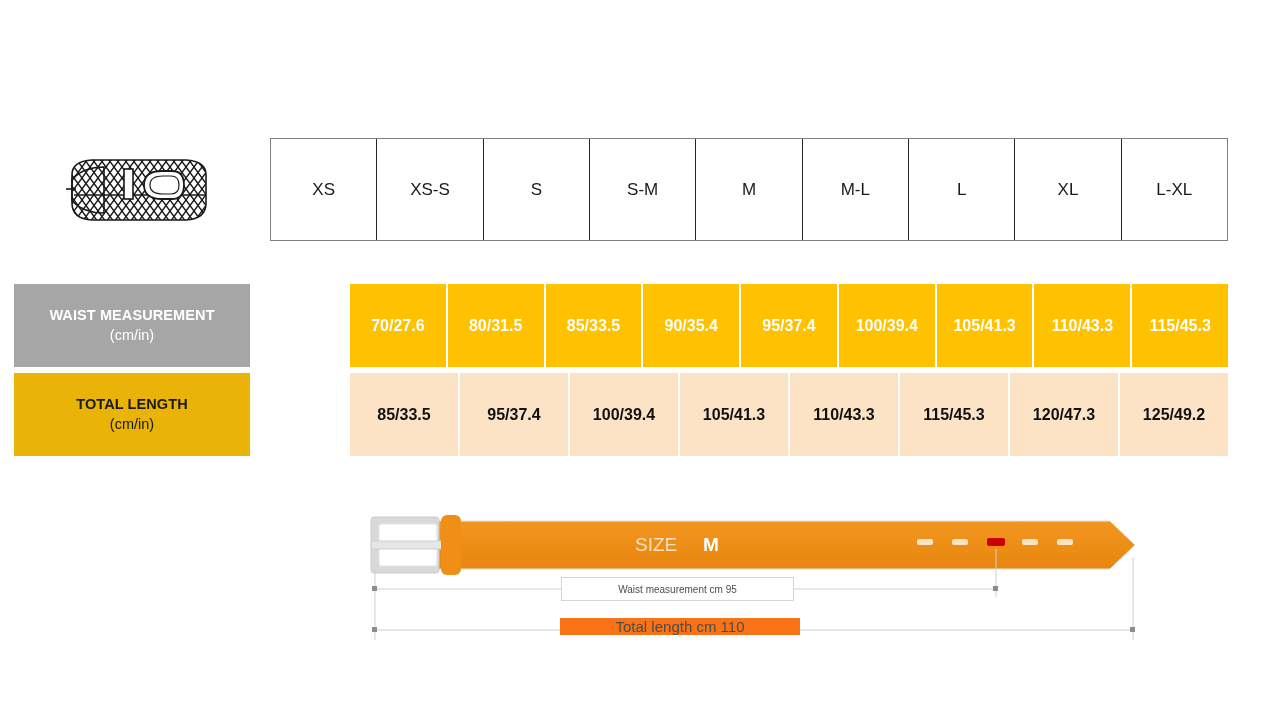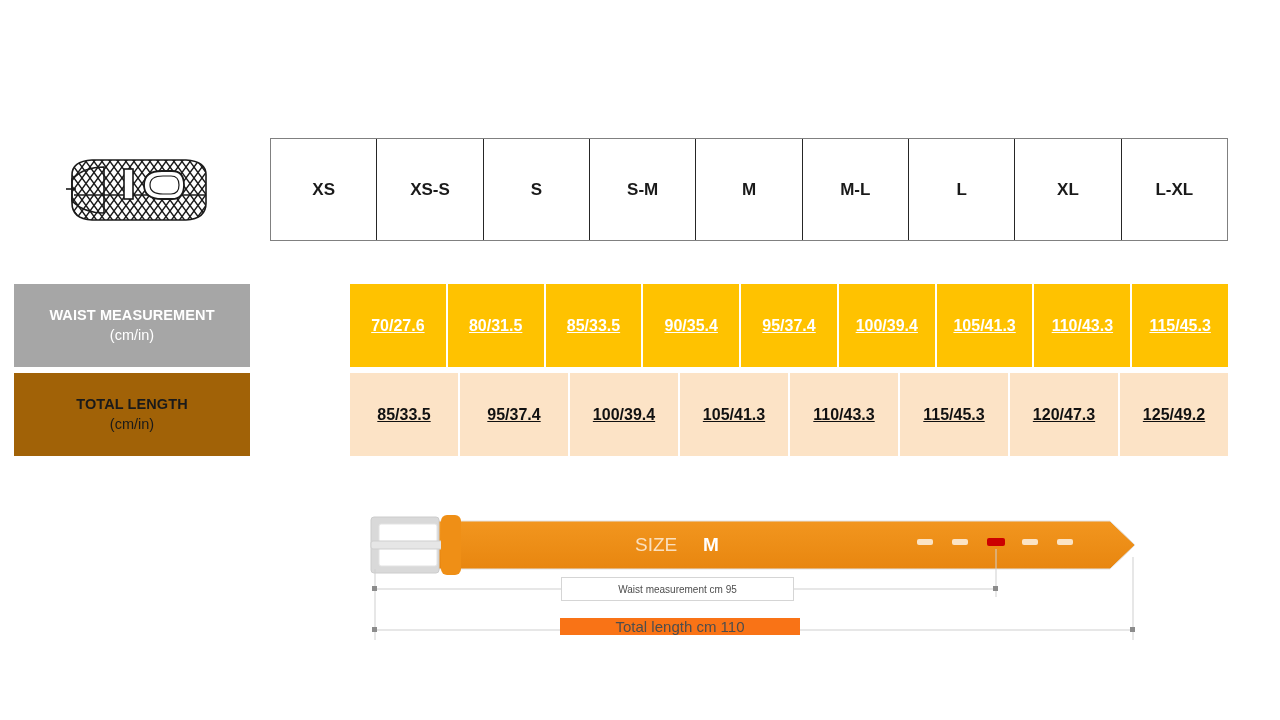--- a/index.html
+++ b/index.html
@@ -38,21 +38,21 @@
   }
   .size-cell {
     flex: 1 1 0;
     border-right: 1px solid #262626;
     box-sizing: border-box;
     display: flex;
     align-items: center;
     justify-content: center;
     font-size: 17px;
     color: #1a1a1a;
-    font-weight: 700;
+    font-weight: 400;
   }
   .size-cell:last-child { border-right: none; }
 
   
   .meas-row {
     position: absolute;
     left: 14px;
     width: 1214px;
     height: 83px;
     display: flex;
@@ -68,38 +68,37 @@
     flex-direction: column;
     align-items: center;
     justify-content: center;
     text-align: center;
     line-height: 1.35;
   }
   .row-label .l1 { font-weight: bold; font-size: 14.5px; letter-spacing: .1px; }
   .row-label .l2 { font-weight: normal; font-size: 14.5px; }
 
   .label-waist { background: #a6a6a6; color: #ffffff; }
-  .label-length { background: #a16207; color: #1a1a1a; justify-content: center; }
+  .label-length { background: #eab308; color: #1a1a1a; justify-content: center; }
 
   .row-gap { width: 22px; }
 
   .row-cells {
     flex: 1 1 auto;
     display: flex;
   }
   .meas-cell {
     flex: 1 1 0;
     box-sizing: border-box;
     display: flex;
     align-items: center;
     justify-content: center;
     font-size: 16px;
     font-weight: bold;
     border-right: 2px solid #ffffff;
-    text-decoration: underline;
   }
   .meas-cell:last-child { border-right: none; }
   .cell-waist { background: #ffc200; color: #ffffff; }
   .cell-length { background: #fce3c6; color: #111111; }
 
   
   .belt-diagram {
     position: absolute;
     left: 355px;
     top: 505px;

